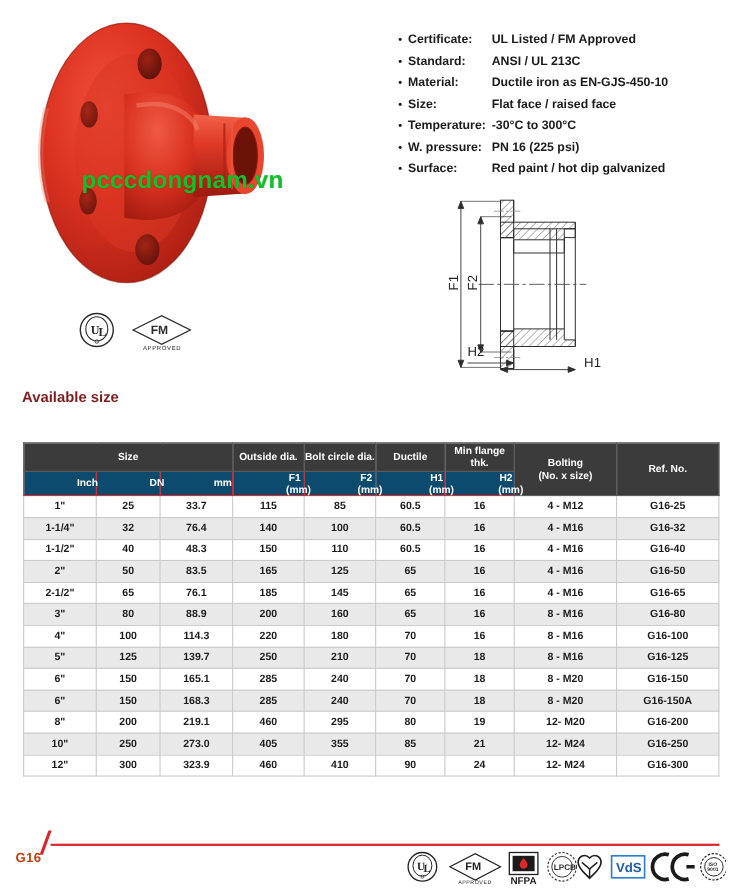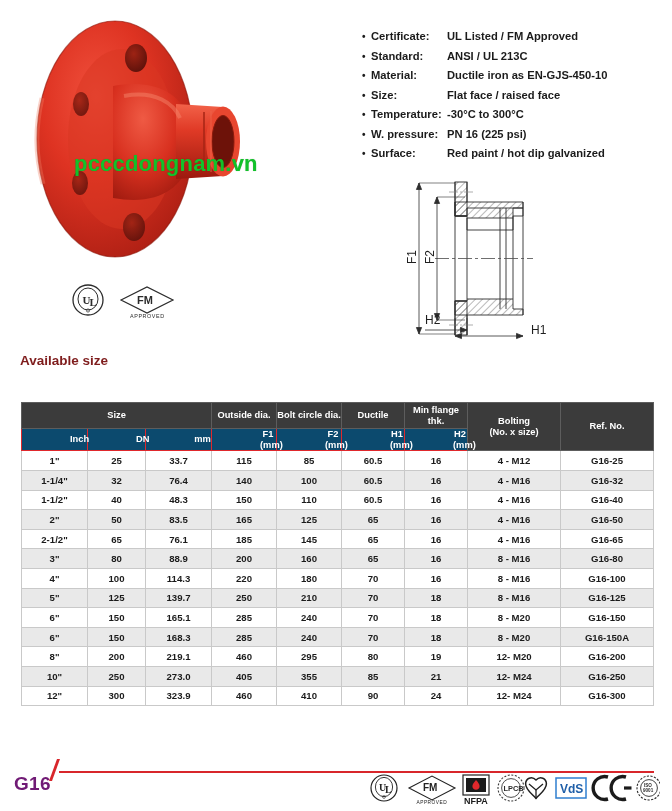--- a/index.html
+++ b/index.html
@@ -159,23 +159,23 @@
   
   #footer-code {
     position: absolute;
     left: 14px;
     top: 745px;
     display: flex;
     align-items: center;
     width: 640px;
   }
   #footer-code .code-text {
-    font-size: 19px;
+    font-size: 12px;
     font-weight: bold;
-    color: #701a75;
+    color: #c2410c;
     letter-spacing: .3px;
     margin-top: 28px;
   }
   #footer-code .slash {
     display: inline-block;
     width: 2.5px;
     height: 22px;
     background: #d8262b;
     transform: skewX(-20deg);
     margin: 0 2px 0 2px;

